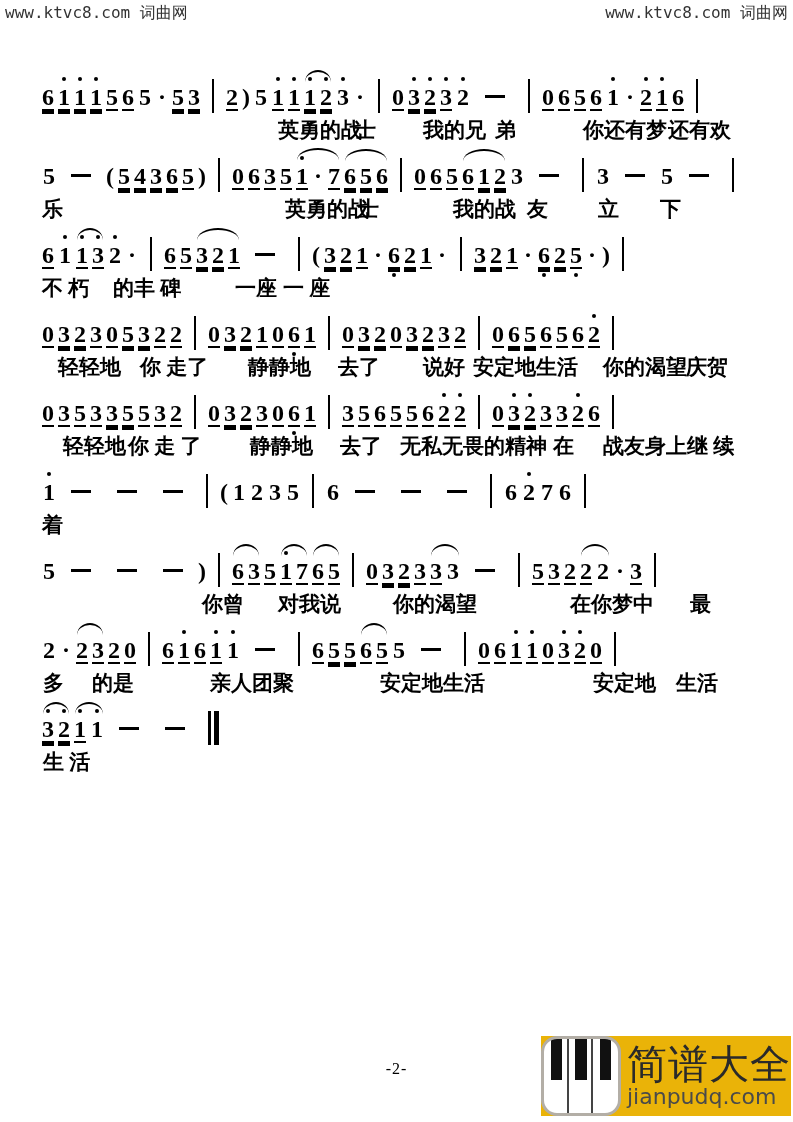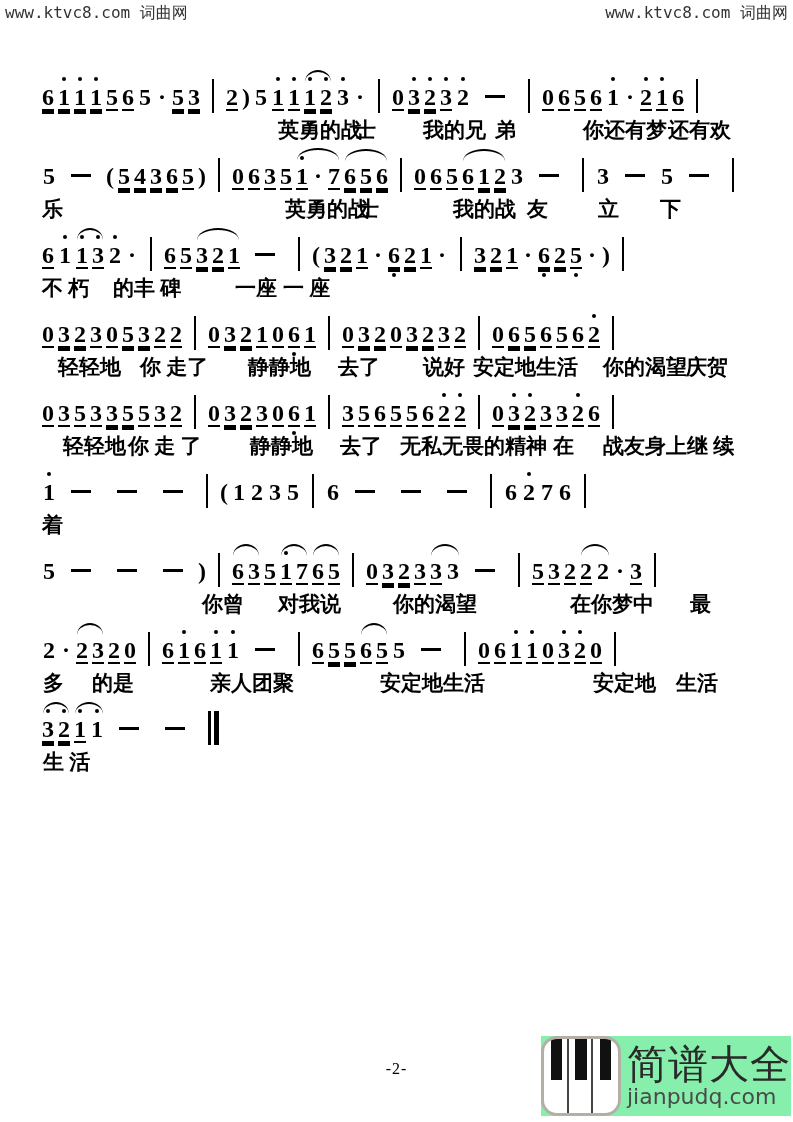--- a/index.html
+++ b/index.html
@@ -59,21 +59,21 @@
     border-top:2px solid #000;border-radius:50% 50% 0 0/100% 100% 0 0;
   }
 
   #pagenum{
     position:absolute;top:1060px;left:0;width:100%;text-align:center;
     font-size:16px;font-family:"Liberation Serif",serif;letter-spacing:1px;
   }
 
   #logo{
     position:absolute;right:2px;bottom:6px;display:flex;
-    align-items:center;gap:6px;background:#86efac;
+    align-items:center;gap:6px;background:#eab308;
   }
   .piano{
     width:80px;height:80px;box-sizing:border-box;position:relative;
     border:3px solid #b3aea6;border-radius:16px;background:#fff;overflow:hidden;
   }
   .sep{position:absolute;top:0;width:2px;height:100%;background:#444;}
   .sp1{left:31%;} .sp2{left:64%;}
   .bkey{position:absolute;top:0;width:16%;height:56%;background:#111;}
   .bk1{left:9%;} .bk2{left:42%;} .bk3{left:75%;}
   .logo-text{display:flex;flex-direction:column;align-items:flex-start;}

